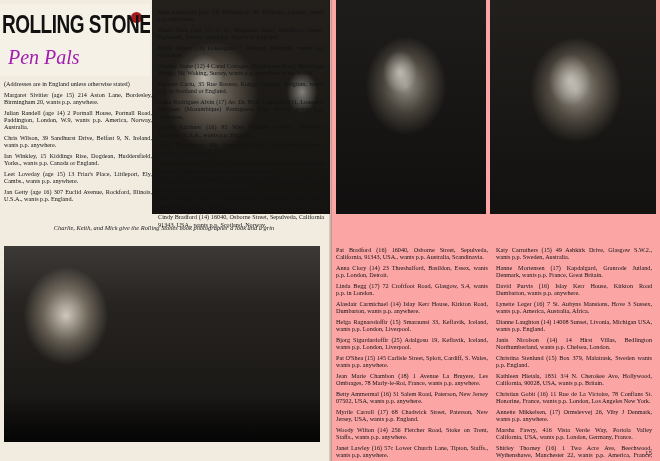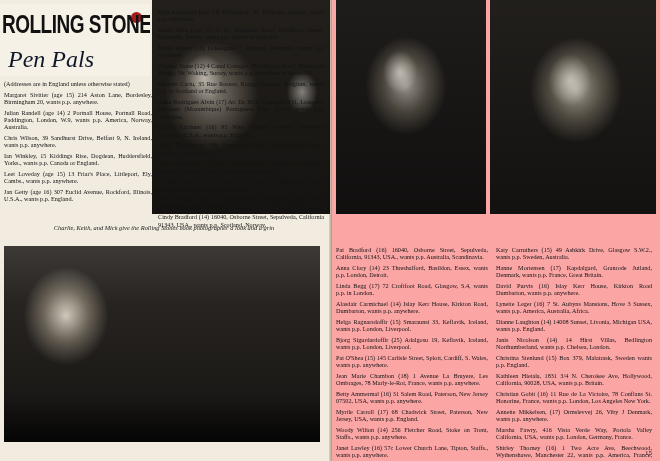--- a/index.html
+++ b/index.html
@@ -30,22 +30,22 @@
     letter-spacing:-0.5px;
     color:#111;
     transform:scaleY(1.35);
     transform-origin:left top;
     margin:6px 0 0 2px;
     white-space:nowrap;
   }
   .mast-sub{
     font-family:"Liberation Serif", serif;
     font-style:italic;
-    font-size:24px;
-    color:#0f172a;
+    font-size:20px;
+    color:#a21caf;
     margin:14px 0 0 8px;
     white-space:nowrap;
   }
   .mast-dot{
     position:absolute;right:8px;top:8px;width:11px;height:11px;
     background:#a41c1c;border-radius:50%;
   }
 
   .col{
     position:absolute;

